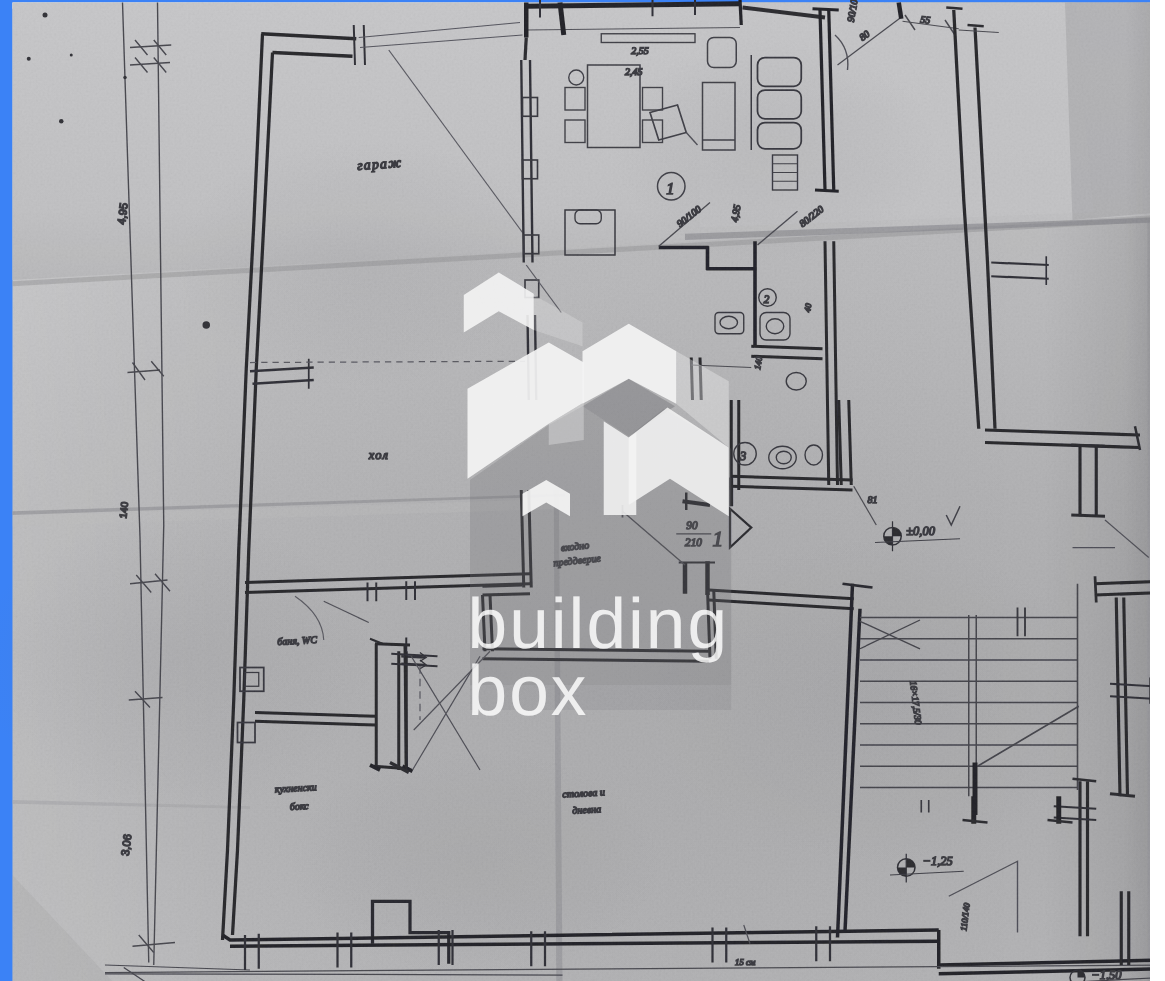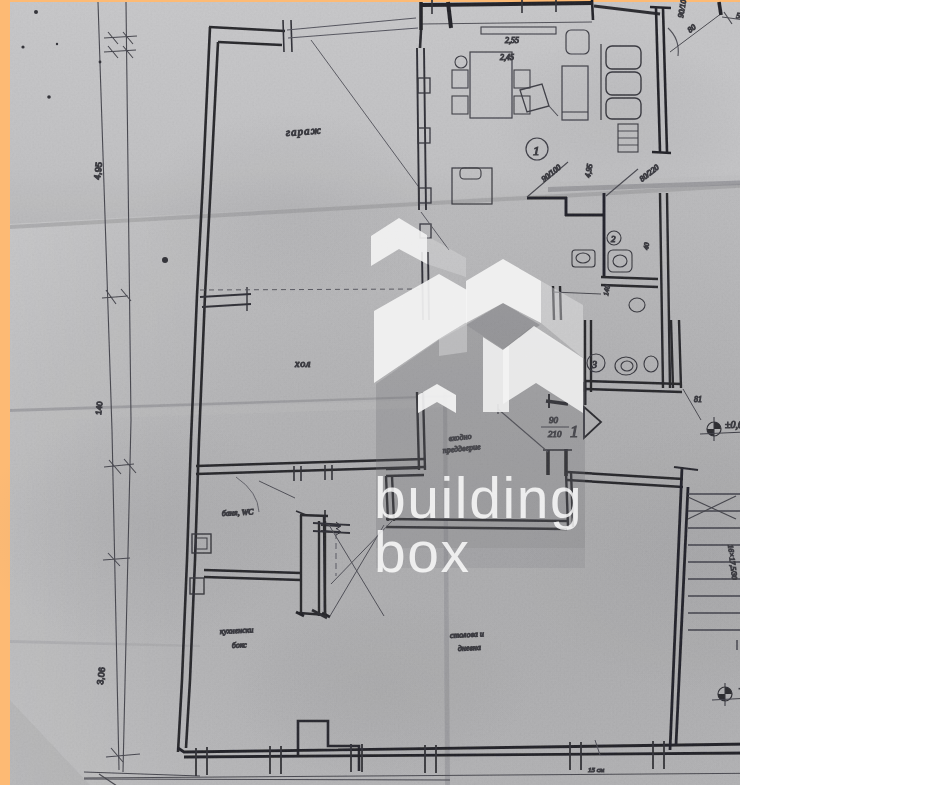--- a/index.html
+++ b/index.html
@@ -1,16 +1,16 @@
 <!DOCTYPE html>
 <html><head>
 <meta charset="utf-8">
 <style>
   html,body{margin:0;padding:0;background:#fff;}
-  #stage{width:740px;height:785px;position:relative;overflow:hidden;background:#fdba74;}
+  #stage{width:920px;height:785px;position:relative;overflow:hidden;background:#3b82f6;}
   svg{display:block;}
   text{font-family:"Liberation Sans",sans-serif;}
   .hw{font-family:"Liberation Serif",serif;font-style:italic;fill:#3a3a40;}
 </style>
 </head>
 <body>
 <div id="stage">
 <svg width="932" height="785" viewBox="0 0 932 785">
 <defs>
   <linearGradient id="pg" x1="0" y1="0" x2="0" y2="1">

